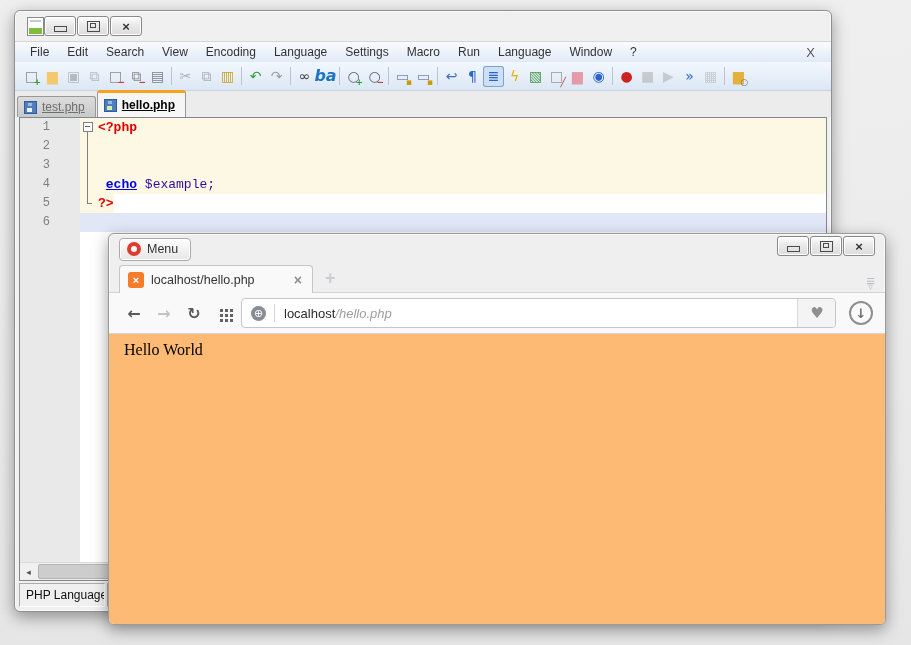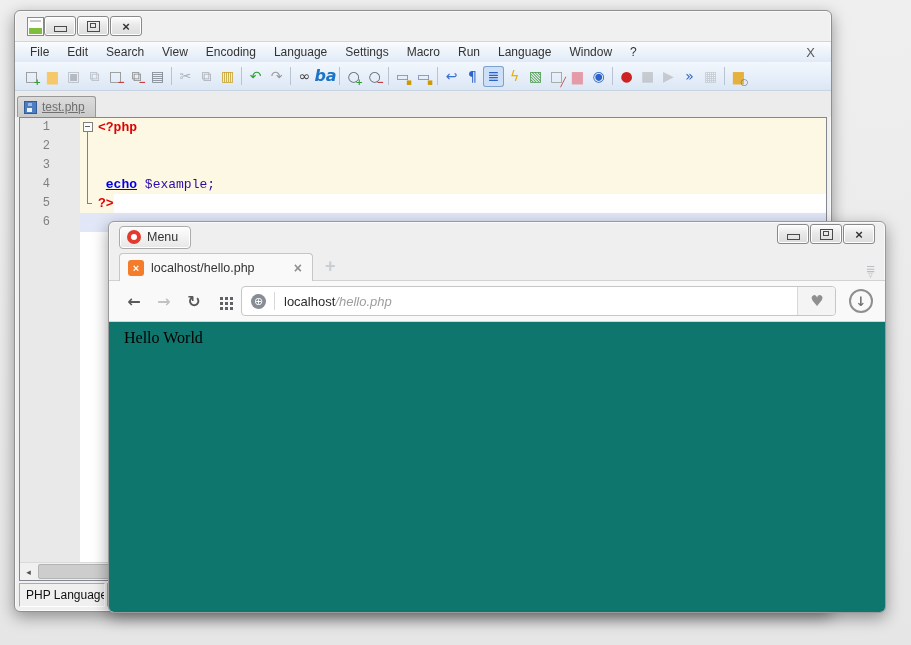--- a/index.html
+++ b/index.html
@@ -105,21 +105,21 @@
   .hs-arrow{width:17px;height:17px;display:flex;align-items:center;justify-content:center;color:#505050;font-size:9px;background:#F0F0F0;}
   .hs-thumb{width:120px;height:13px;margin:0 1px;background:#CDCDCD;border:1px solid #B3B3B3;border-radius:2px;}
   
   #npp .statusbar{height:24px;margin:2px 4px 4px 4px;display:flex;gap:2px;font-size:12px;color:#111;flex:none;}
   .status-cell{
     border:1px solid;border-color:#ABABAB #FFFFFF #FFFFFF #ABABAB;
     background:#F0F0F0;display:flex;align-items:center;padding:0 6px;white-space:nowrap;overflow:hidden;
   }
   .status-cell.grow{flex:1;}
   
-  #opera{left:108px;top:221px;width:776px;height:390px;background:#EFEFEF;border-color:#9A9A9A;z-index:10;}
+  #opera{left:108px;top:233px;width:776px;height:390px;background:#EFEFEF;border-color:#9A9A9A;z-index:10;}
   #opera .topbar{height:30px;display:flex;align-items:center;padding:0 10px;}
   .opera-menu-btn{
     height:21px;display:flex;align-items:center;gap:6px;padding:0 12px 0 7px;
     border:1px solid #ABABAB;border-radius:4px;
     background:linear-gradient(#FDFDFD,#E7E7E7);
     font-size:12.5px;color:#333;box-shadow:inset 0 0 0 1px #FFF;
   }
   .opera-o{width:14px;height:14px;border:4px solid var(--opera-red);border-radius:50%;box-sizing:border-box;background:#FFF;}
   #opera .winbtns{margin-left:auto;margin-top:-6px;}
   #opera .tabstrip{height:28px;display:flex;align-items:flex-end;padding:0 10px;border-bottom:1px solid #D2D2D2;position:relative;}
@@ -157,21 +157,21 @@
   .heart-btn{
     width:38px;height:28px;margin:-1px;display:flex;align-items:center;justify-content:center;
     border-left:1px solid #D8D8D8;background:#F4F4F4;color:#8F8F8F;font-size:15px;flex:none;
     border-radius:0 4px 4px 0;font-family:"DejaVu Sans",sans-serif;
   }
   .dl-btn{
     width:24px;height:24px;border:2px solid #8F8F8F;border-radius:50%;margin-left:9px;flex:none;
     display:flex;align-items:center;justify-content:center;color:#707070;font-size:13px;font-weight:bold;
     box-sizing:border-box;font-family:"DejaVu Sans",sans-serif;
   }
-  #opera .content{flex:1;background:#0f766e;padding:7px 0 0 15px;border-radius:0 0 5px 5px;}
+  #opera .content{flex:1;background:#fdba74;padding:7px 0 0 15px;border-radius:0 0 5px 5px;}
   .page-text{font-family:"Liberation Serif","DejaVu Serif",serif;font-size:16px;color:#000;}
 </style>
 </head>
 <body>
 
 <section class="window" id="npp">
   <div class="titlebar">
     <div class="npp-icon"></div>
     <div class="winbtns">
       <div class="winbtn">
@@ -318,20 +318,24 @@
         <span class="g" style="color: rgb(229, 177, 61);">▆</span>
         <span class="sub" style="color: rgb(112, 112, 112);">○</span>
       </div>
     </div>
 
   <div class="tabbar" id="npp-tabbar">
       <div class="npp-tab">
         <div class="floppy"></div>
         <span>test.php</span>
       </div>
+      <div class="npp-tab active">
+        <div class="floppy"></div>
+        <span>hello.php</span>
+      </div>
     </div>
 
   <div class="client">
     <div class="editor" id="npp-editor">
         <div class="ed-row"><div class="lnum">1</div><div class="bmargin"></div><div class="row-rest bg-php"><div class="fold box"><span class="tail"></span></div><span class="code"><span class="tk-tag">&lt;?php</span></span></div></div>
         <div class="ed-row"><div class="lnum">2</div><div class="bmargin"></div><div class="row-rest bg-php"><div class="fold line"></div></div></div>
         <div class="ed-row"><div class="lnum">3</div><div class="bmargin"></div><div class="row-rest bg-php"><div class="fold line"></div></div></div>
         <div class="ed-row"><div class="lnum">4</div><div class="bmargin"></div><div class="row-rest bg-php"><div class="fold line"></div><span class="code"><span class="tk-pl"> </span><span class="tk-kw">echo</span><span class="tk-pl"> </span><span class="tk-var">$example;</span></span></div></div>
         <div class="ed-row"><div class="lnum">5</div><div class="bmargin"></div><div class="row-rest bg-php-inline"><div class="fold end"></div><span class="code"><span class="tk-tag">?&gt;</span></span></div></div>
         <div class="ed-row"><div class="lnum">6</div><div class="bmargin"></div><div class="row-rest bg-caret"><div class="fold"></div><span class="code"></span></div></div>

